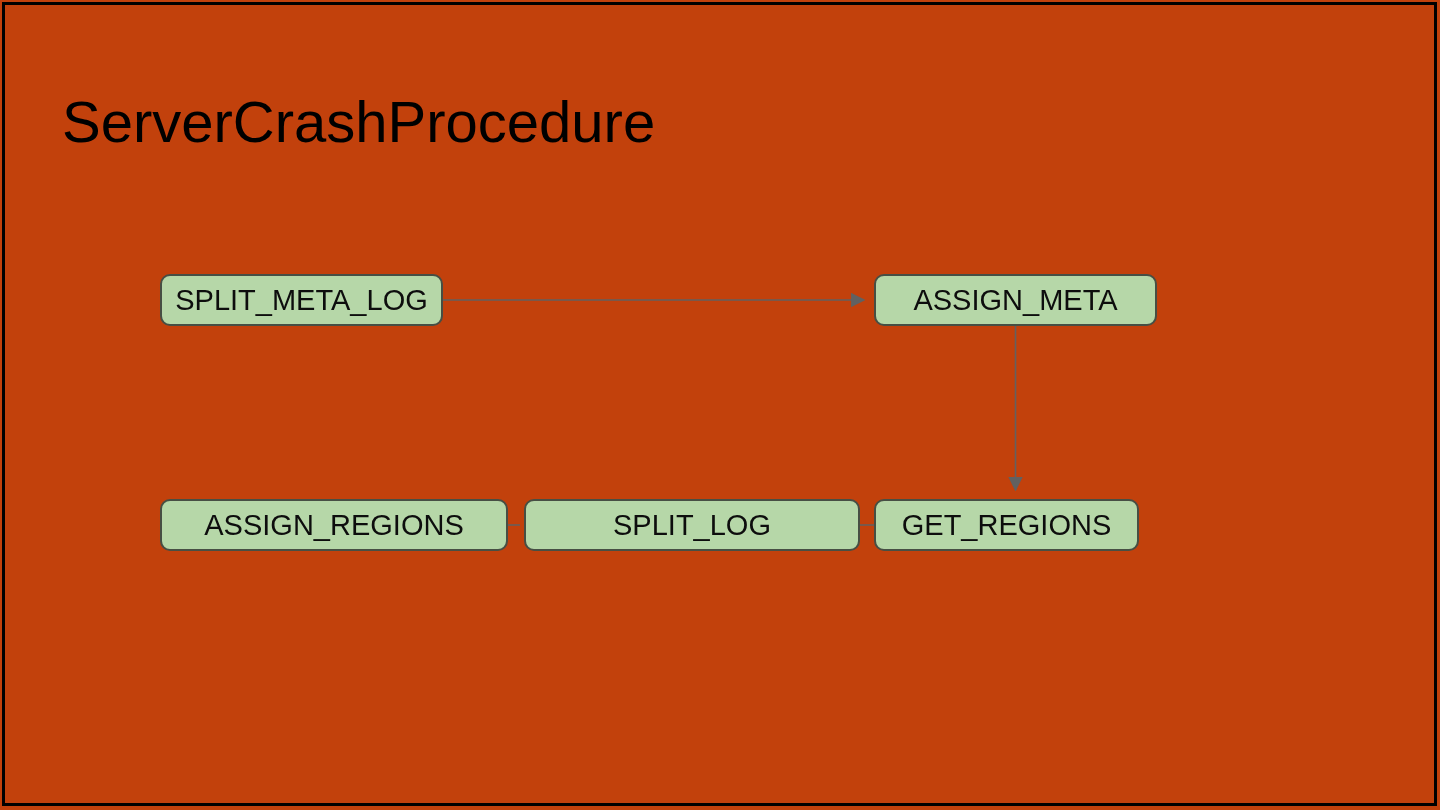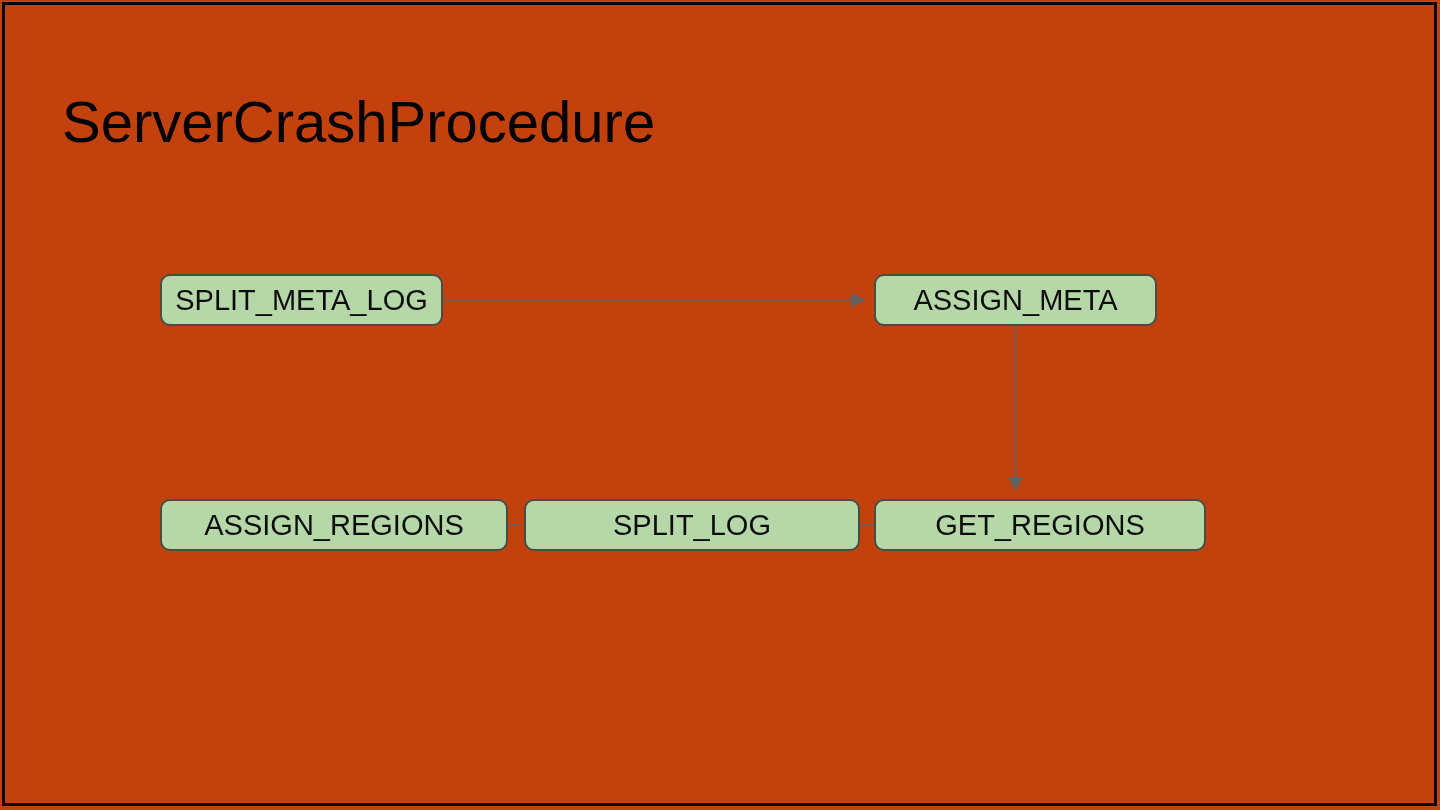--- a/index.html
+++ b/index.html
@@ -44,21 +44,21 @@
     border-radius: 10px;
     display: flex;
     align-items: center;
     justify-content: center;
     font-size: 29px;
     color: #0d0d0d;
     white-space: nowrap;
   }
   .node-split-meta-log  { left: 160px; top: 274px; width: 283px; }
   .node-assign-meta     { left: 874px; top: 274px; width: 283px; text-align: right; }
-  .node-get-regions     { left: 874px; top: 499px; width: 332px; }
+  .node-get-regions     { left: 874px; top: 499px; width: 265px; }
   .node-split-log       { left: 524px; top: 499px; width: 336px; }
   .node-assign-regions  { left: 160px; top: 499px; width: 348px; }
   .edges {
     position: absolute;
     left: 0;
     top: 0;
     width: 1440px;
     height: 810px;
     pointer-events: none;
   }

